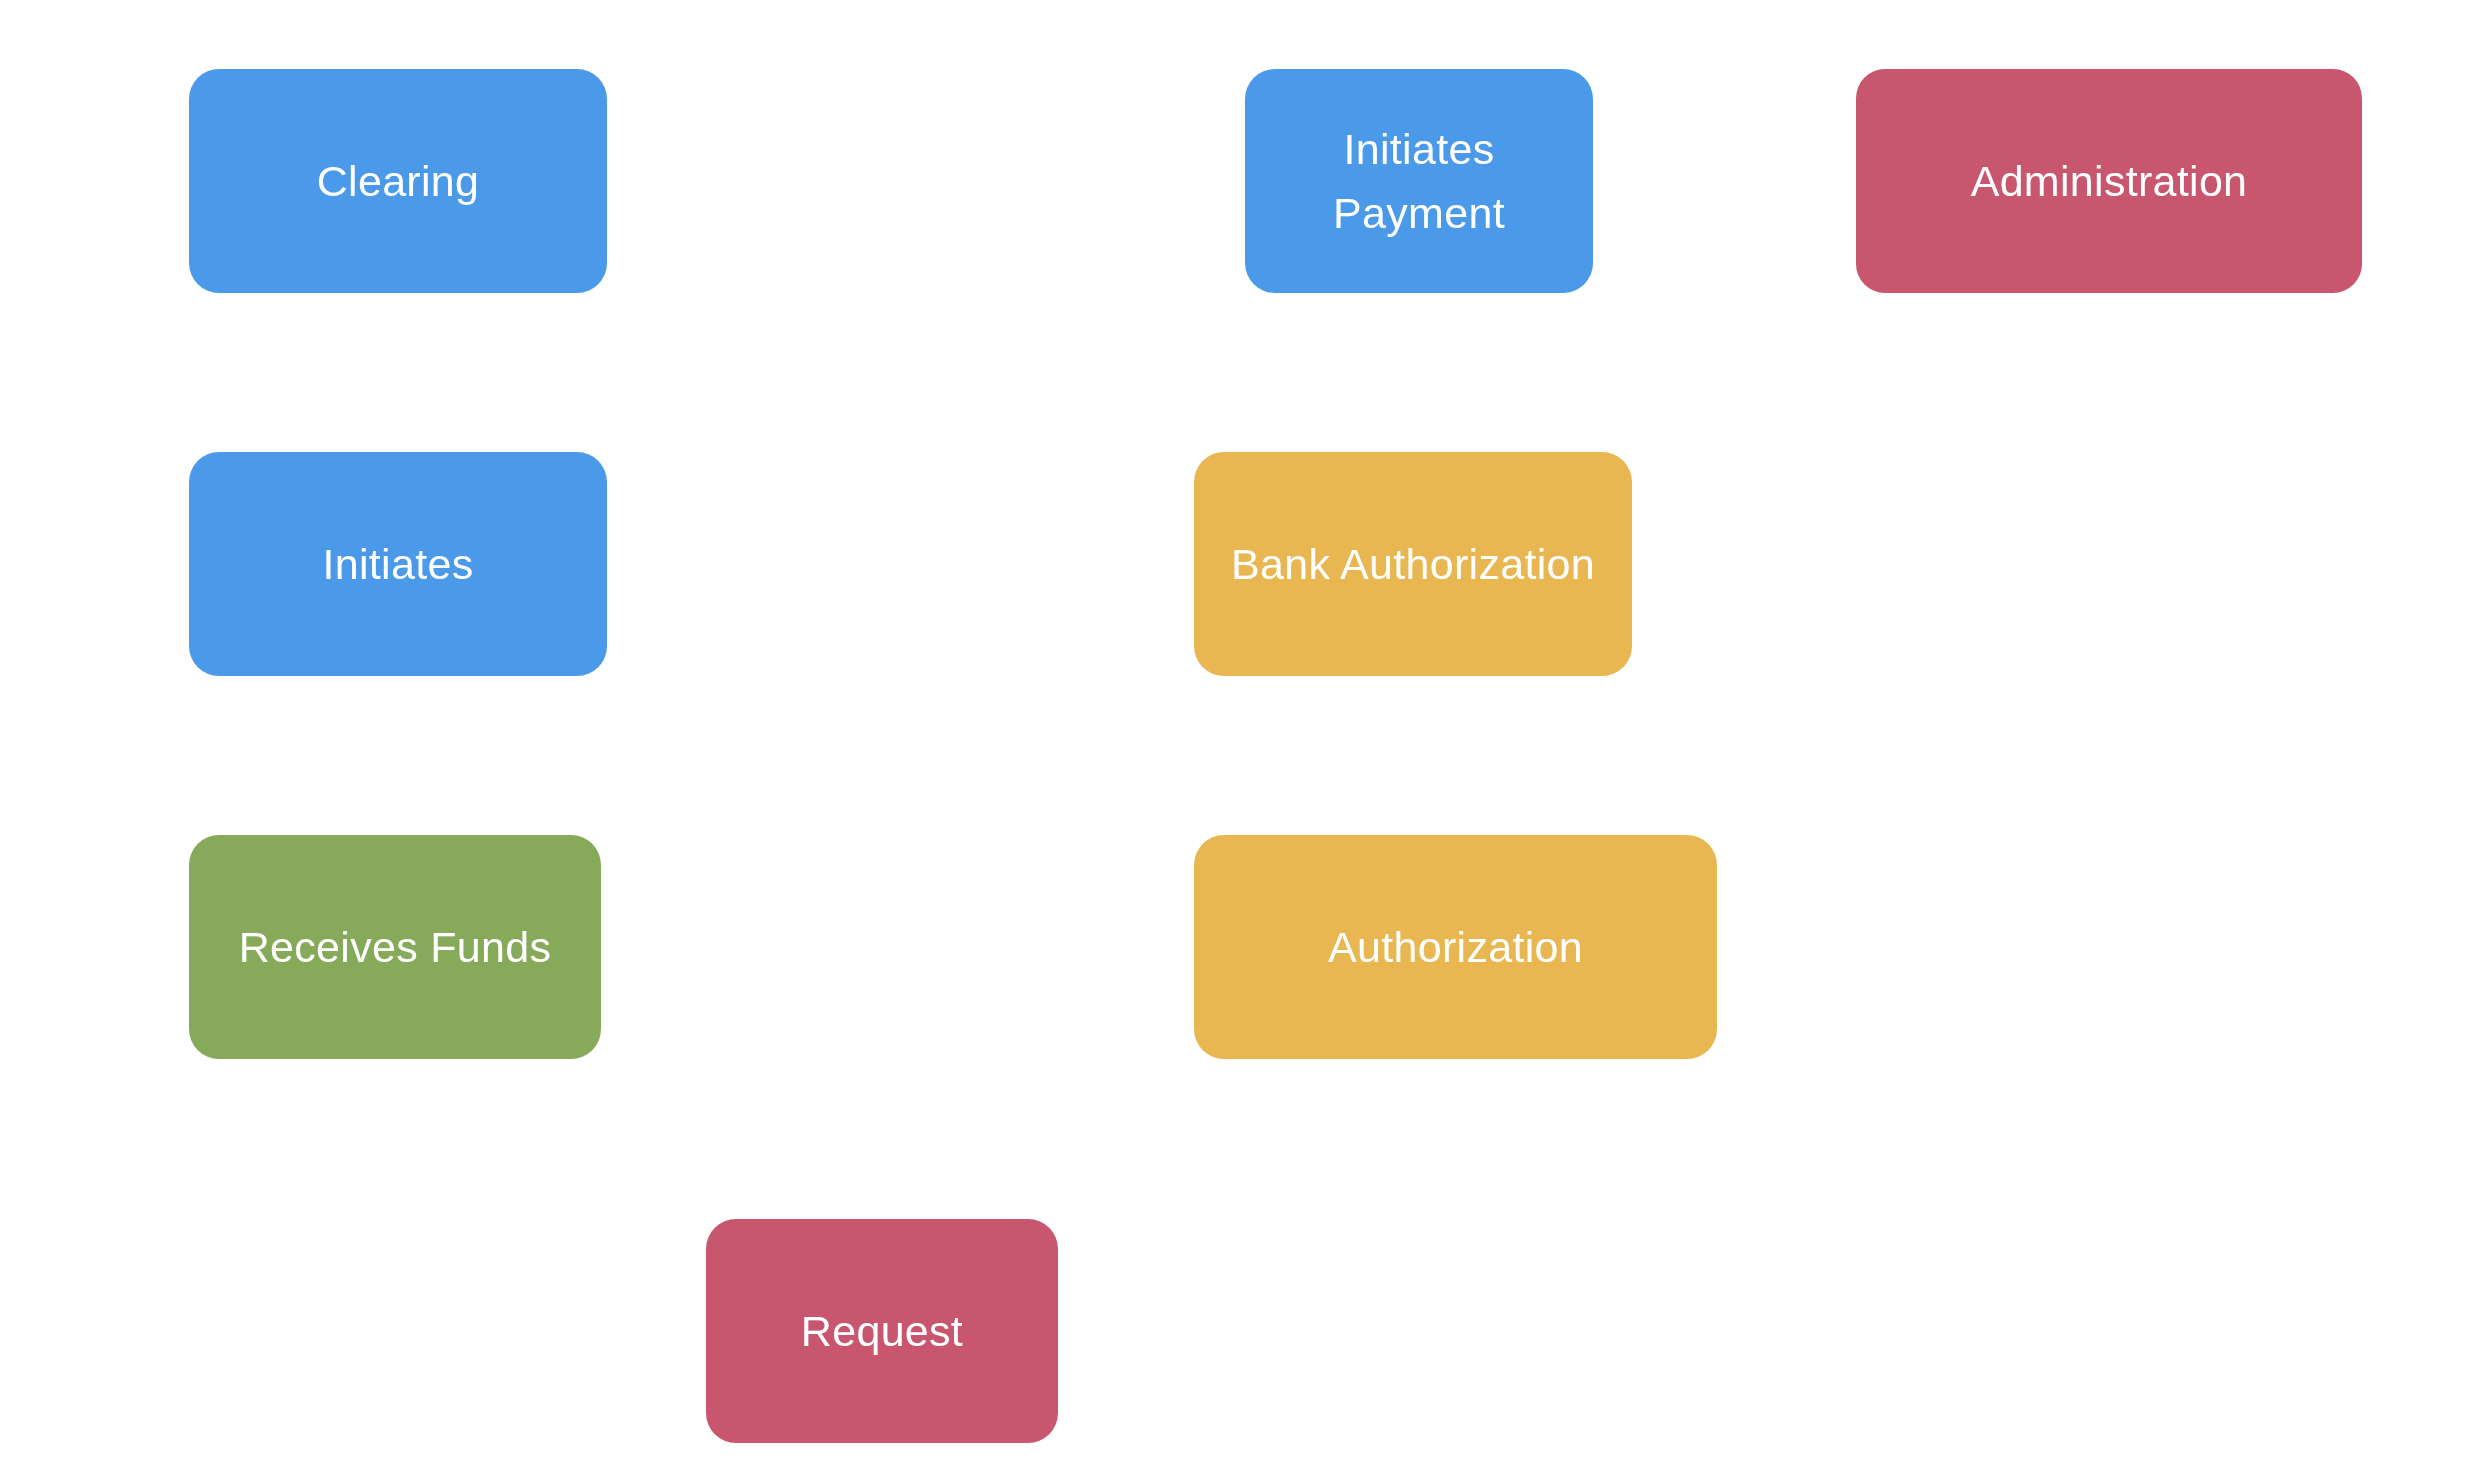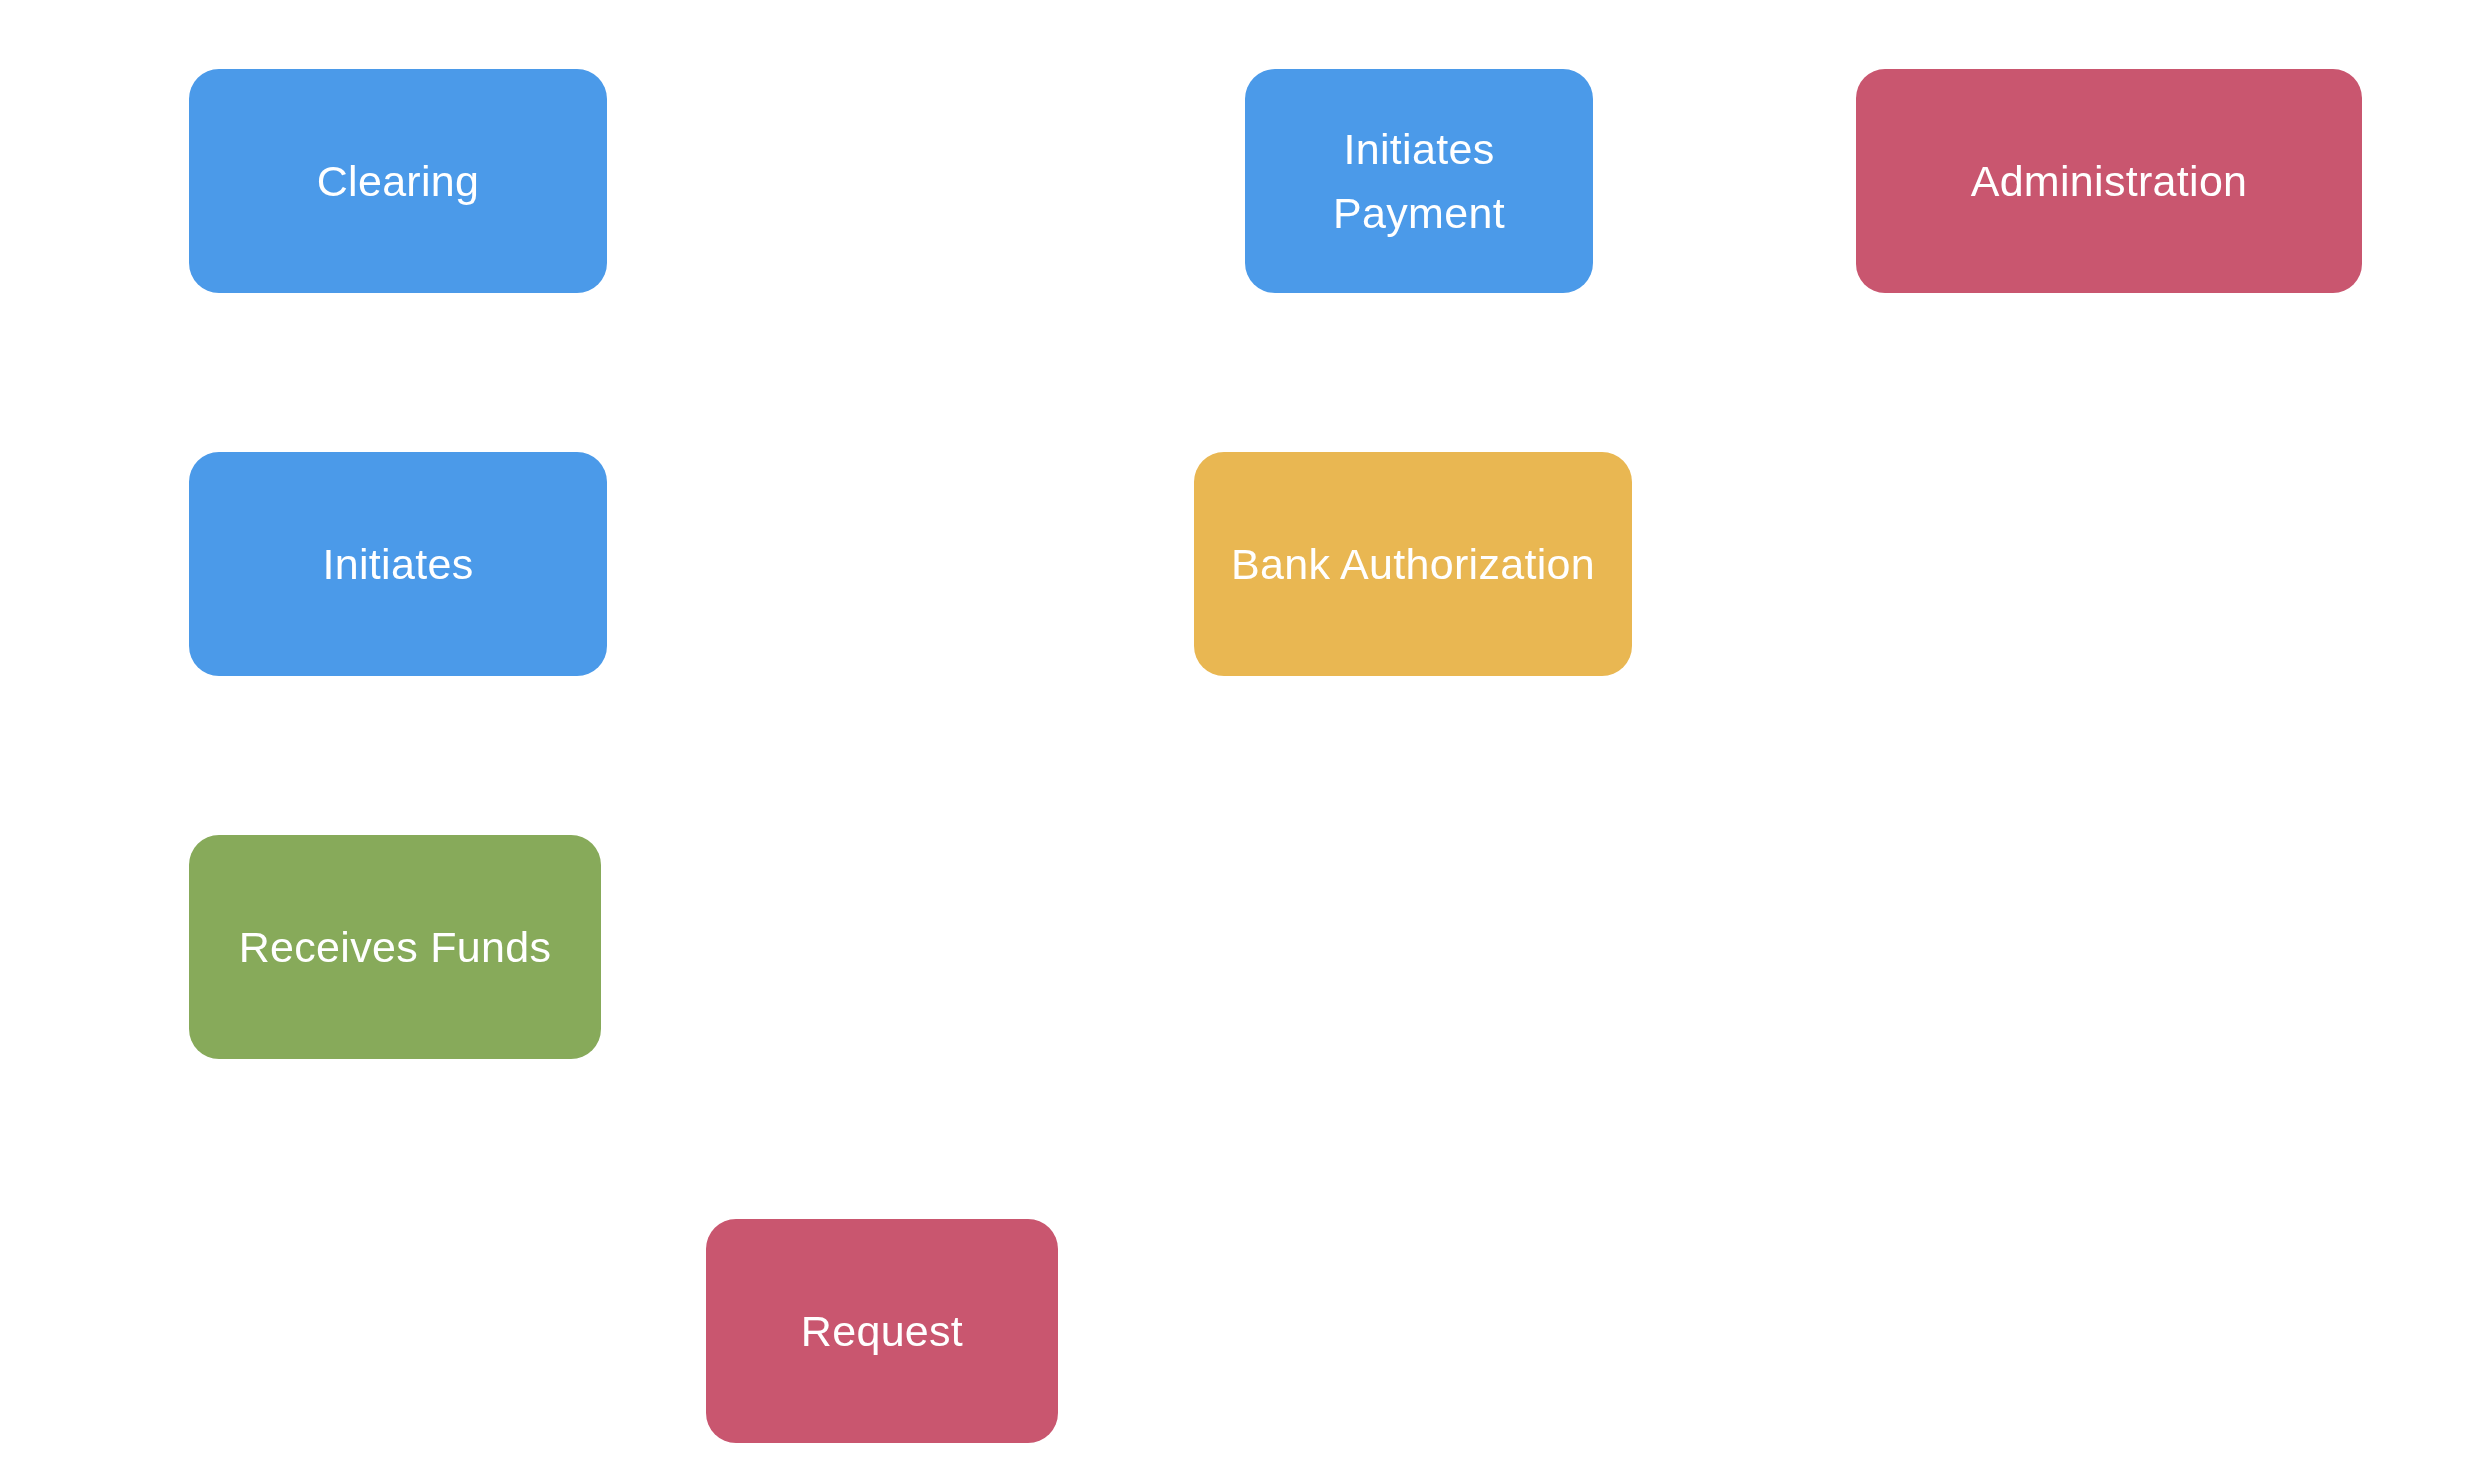--- a/index.html
+++ b/index.html
@@ -67,20 +67,23 @@
   </div>
 
   <div class="node" id="node-bank-authorization" style="background: rgb(233, 183, 82);">
     <span class="label">Bank Authorization</span>
   </div>
 
   <div class="node" id="node-receives-funds" style="background: rgb(135, 170, 90);">
     <span class="label">Receives Funds</span>
   </div>
 
+  <div class="node" id="node-authorization" style="background: rgb(233, 183, 82);">
+    <span class="label">Authorization</span>
+  </div>
 
   <div class="node" id="node-request" style="background: rgb(201, 86, 111);">
     <span class="label">Request</span>
   </div>
 
 
 </div>
 
 
 </body></html>

